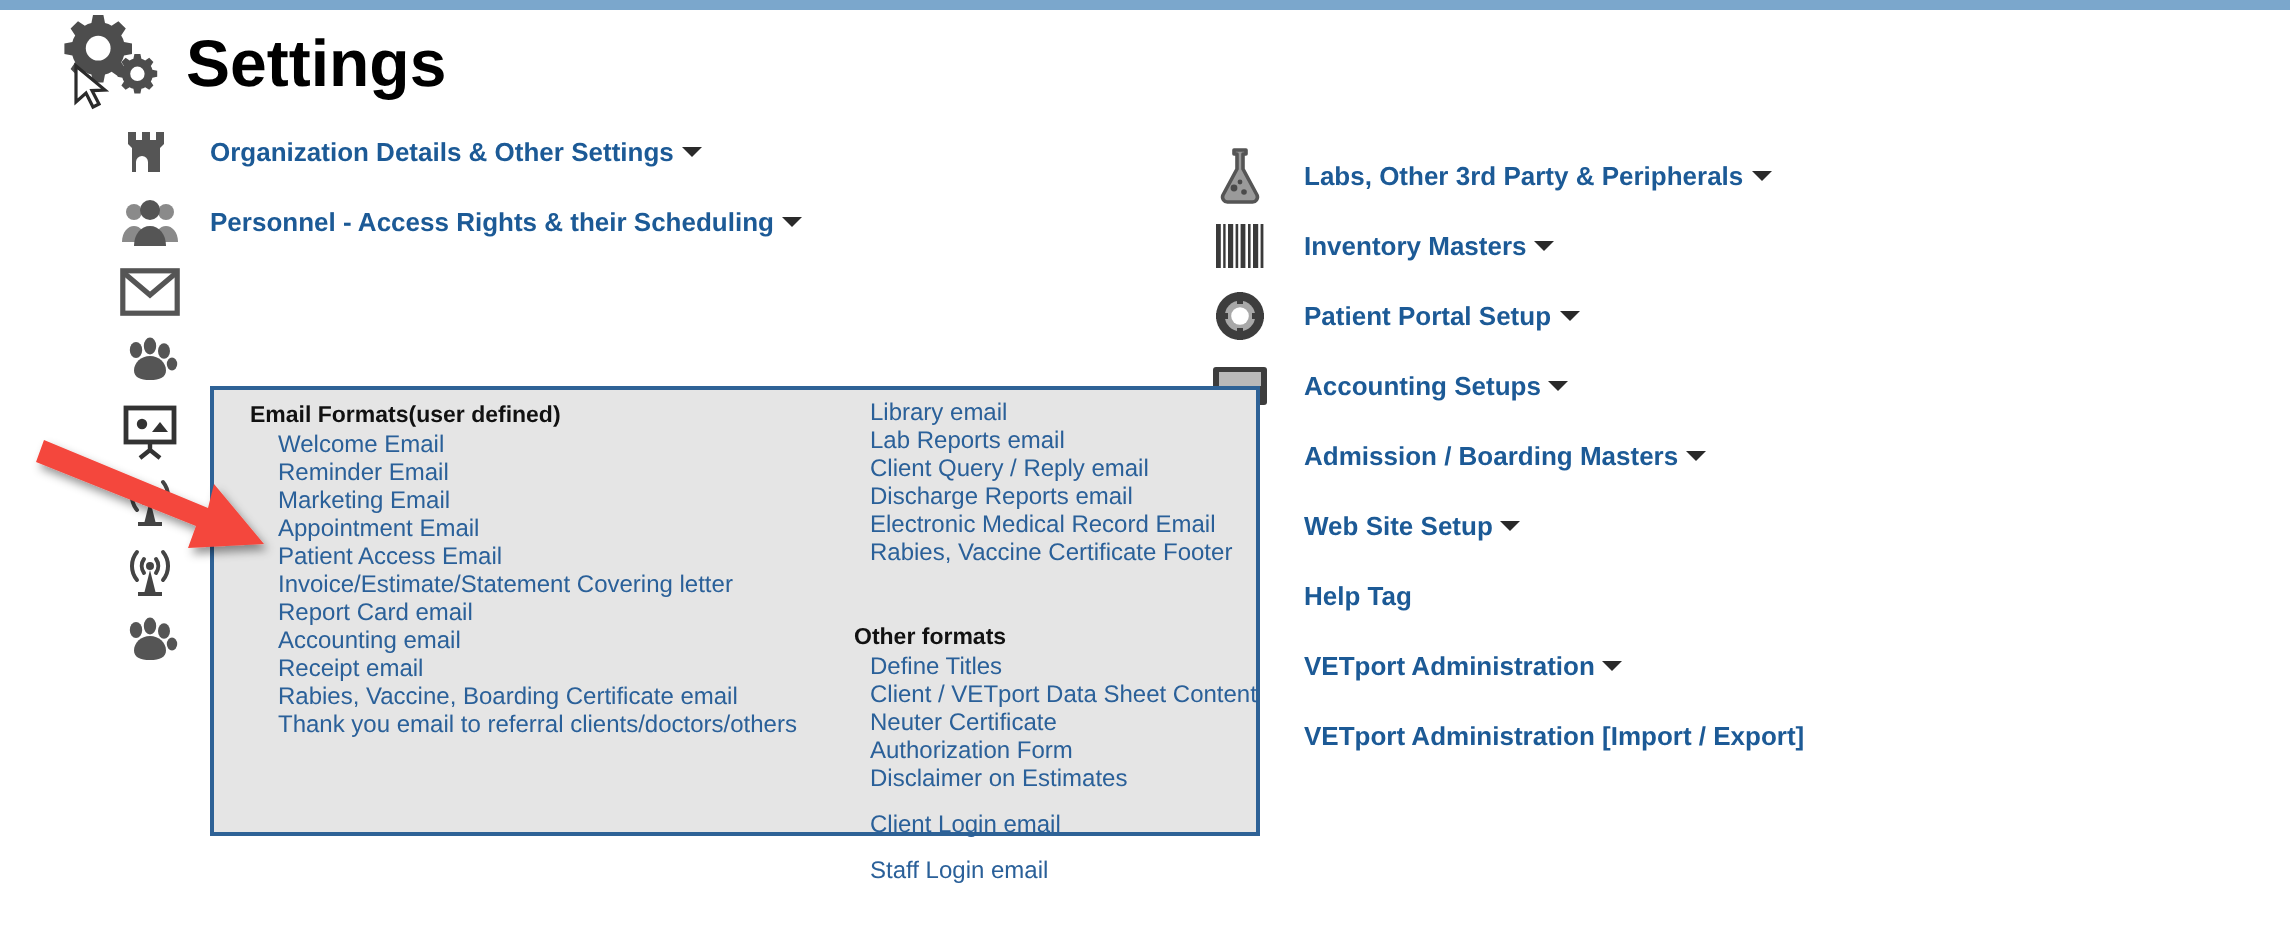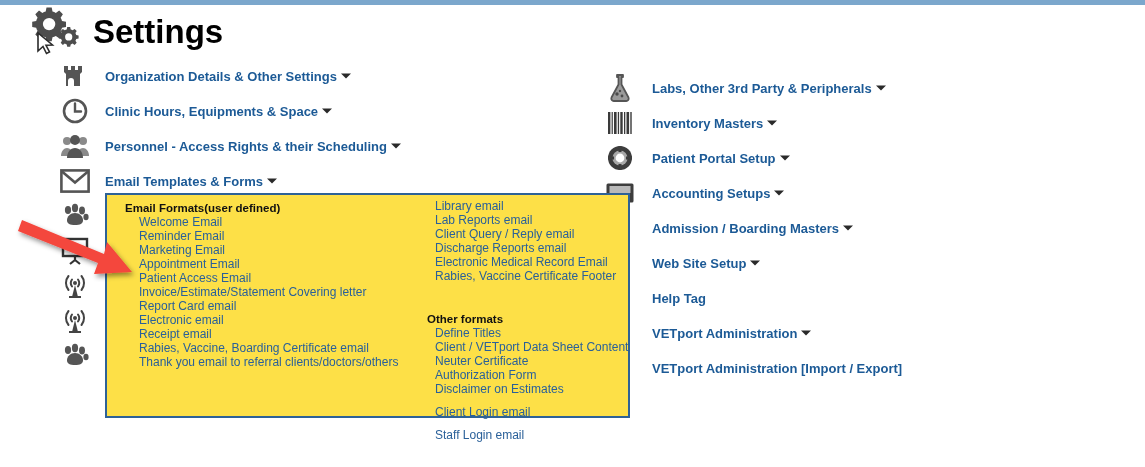--- a/index.html
+++ b/index.html
@@ -54,21 +54,21 @@
     border-right:5px solid transparent;
     border-top:5px solid #2a2a2a;
     margin-left:4px;
     vertical-align:middle;
     position:relative;top:-1px;
   }
   
   .dropdown-panel{
     position:absolute;left:105px;top:193px;
     width:525px;height:225px;
-    background:#fde047;
+    background:#e5e5e5;
     border:2px solid #2e6296;
     box-sizing:border-box;
     z-index:5;
   }
   .dd-col{
     position:absolute;top:4px;
   }
   .dd-col-a{left:18px;width:300px;}
   .dd-col-b{left:320px;width:200px;}
   .dd-head{
@@ -121,29 +121,20 @@
 
   <div class="menu-row">
     <span class="menu-icon">
       <svg width="28" height="28" viewBox="0 0 28 28">
           <path class="ico" d="M3 4h4v4h3V4h4v4h3V4h4v6l-2 2v12h-6v-5a3 3 0 0 0-6 0v5H5V12L3 10z"></path>
         </svg>
     </span>
     <span class="menu-link"><span>Organization Details &amp; Other Settings</span><i class="caret"></i></span>
   </div>
 
-  <div class="menu-row">
-    <span class="menu-icon">
-      <svg width="28" height="28" viewBox="0 0 28 28">
-          <circle cx="14" cy="14" r="11" fill="none" stroke="#555" stroke-width="2.6"></circle>
-          <path d="M14 6.5v8h6" fill="none" stroke="#555" stroke-width="2.4" stroke-linecap="round"></path>
-        </svg>
-    </span>
-    <span class="menu-link"><span>Clinic Hours, Equipments &amp; Space</span><i class="caret"></i></span>
-  </div>
 
   <div class="menu-row">
     <span class="menu-icon">
       <svg width="30" height="28" viewBox="0 0 30 28">
         <circle cx="7" cy="9" r="4" fill="#8a8a8a"></circle>
           <path d="M1 24c0-5 3-8 6-8s6 3 6 8z" fill="#8a8a8a"></path>
         <circle cx="23" cy="9" r="4" fill="#8a8a8a"></circle>
           <path d="M17 24c0-5 3-8 6-8s6 3 6 8z" fill="#8a8a8a"></path>
         <circle cx="15" cy="8" r="5" fill="#555"></circle>
           <path d="M7 26c0-6 3.5-10 8-10s8 4 8 10z" fill="#555"></path>
@@ -152,21 +143,20 @@
     <span class="menu-link"><span>Personnel - Access Rights &amp; their Scheduling</span><i class="caret"></i></span>
   </div>
 
   <div class="menu-row">
     <span class="menu-icon">
       <svg width="30" height="24" viewBox="0 0 30 24">
           <rect x="1.4" y="1.4" width="27.2" height="21.2" fill="none" stroke="#555" stroke-width="2.6"></rect>
           <path d="M2 2.5 L15 13.5 L28 2.5" fill="none" stroke="#555" stroke-width="2.6"></path>
         </svg>
     </span>
-    <span class="menu-link"><span>Email Templates &amp; Forms</span><i class="caret"></i></span>
   </div>
 
   <div class="menu-row">
     <span class="menu-icon">
       <svg width="28" height="26" viewBox="0 0 28 26">
           <g class="ico">
             <ellipse cx="7" cy="7" rx="3.1" ry="4"></ellipse>
             <ellipse cx="14" cy="5" rx="3.1" ry="4.2"></ellipse>
             <ellipse cx="21" cy="7.5" rx="3" ry="3.9"></ellipse>
             <ellipse cx="25" cy="14" rx="2.6" ry="3.2"></ellipse>
@@ -320,21 +310,21 @@
 
   <div class="dd-col dd-col-a">
     <div class="dd-head">Email Formats(user defined)</div>
     <div class="dd-item">Welcome Email</div>
     <div class="dd-item">Reminder Email</div>
     <div class="dd-item">Marketing Email</div>
     <div class="dd-item">Appointment Email</div>
     <div class="dd-item">Patient Access Email</div>
     <div class="dd-item">Invoice/Estimate/Statement Covering letter</div>
     <div class="dd-item">Report Card email</div>
-    <div class="dd-item">Electronic email</div>
+    <div class="dd-item">Accounting email</div>
     <div class="dd-item">Receipt email</div>
     <div class="dd-item">Rabies, Vaccine, Boarding Certificate email</div>
     <div class="dd-item">Thank you email to referral clients/doctors/others</div>
   </div>
 
   <div class="dd-col dd-col-b">
     <div class="dd-item">Library email</div>
     <div class="dd-item">Lab Reports email</div>
     <div class="dd-item">Client Query / Reply email</div>
     <div class="dd-item">Discharge Reports email</div>

